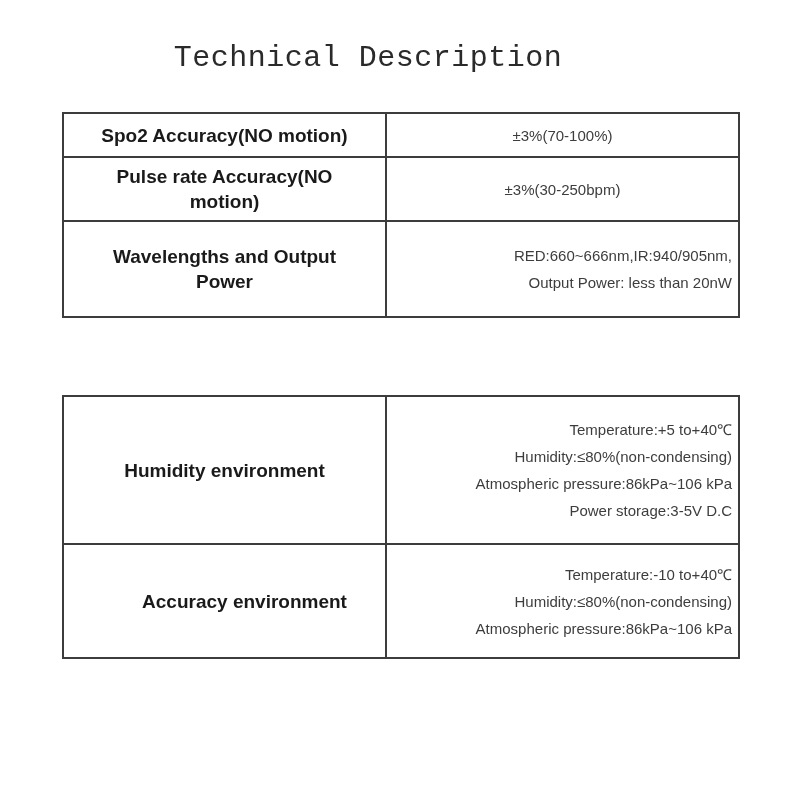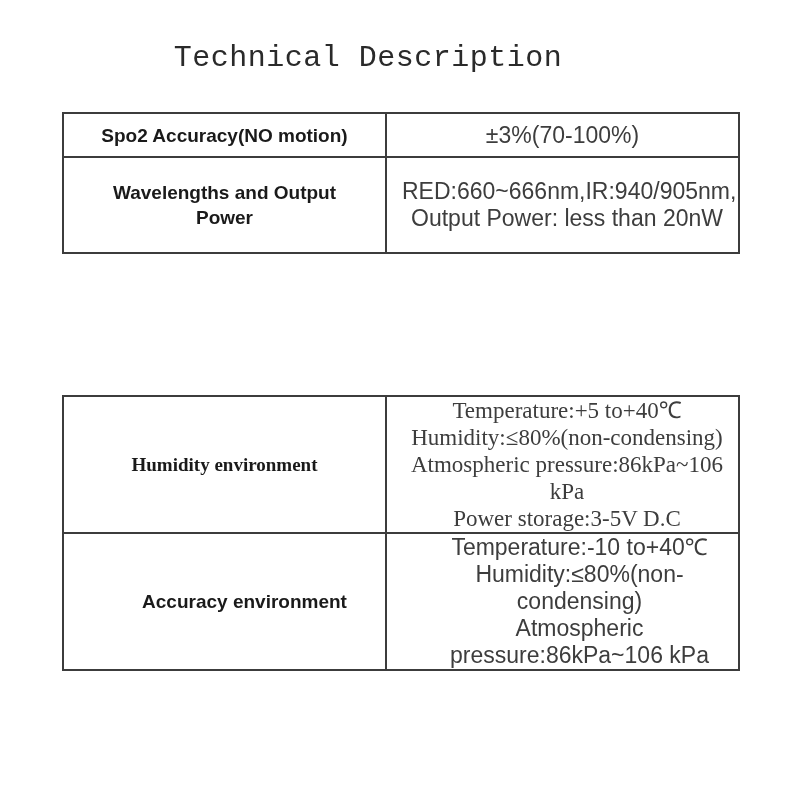--- a/index.html
+++ b/index.html
@@ -50,51 +50,60 @@
     margin-left: 28px;
   }
   td.label {
     font-size: 19px;
     font-weight: bold;
     color: #1a1a1a;
     text-align: center;
     line-height: 25px;
   }
   td.value {
-    font-size: 23px;
+    font-size: 15px;
     color: #3d3d3d;
     line-height: 27px;
   }
   td.value.center { text-align: center; }
-  td.value.left { text-align: center; padding-left: 15px; padding-right: 6px; }
+  td.value.left { text-align: right; padding-left: 15px; padding-right: 6px; }
   .t1 tr.r1 td { height: 44px; }
   .t1 tr.r2 td { height: 64px; }
   .t1 tr.r3 td { height: 96px; }
-  .t2 tr.r1 td { height: 113px; font-family: Liberation Serif, serif; }
-  .t2 tr.r2 td { height: 133px; padding-left: 40px; }
+  .t2 tr.r1 td { height: 148px; }
+  .t2 tr.r2 td { height: 114px; padding-left: 40px; }
 </style>
 </head>
 <body>
 
 <div class="page">
 
   <div class="doc-title title-1">Technical Description</div>
 
   <table class="spec t1">
     <colgroup>
       <col style="width:323px">
       <col style="width:353px">
     </colgroup>
     <tbody>
       <tr class="r1">
         <td class="label">
           <div>Spo2 Accuracy(NO motion)</div>
         </td>
         <td class="value center">
           <div>±3%(70-100%)</div>
+        </td>
+      </tr>
+      <tr class="r2">
+        <td class="label">
+          <div>Pulse rate Accuracy(NO</div>
+          <div>motion)</div>
+        </td>
+        <td class="value center">
+          <div>±3%(30-250bpm)</div>
         </td>
       </tr>
       <tr class="r3">
         <td class="label">
           <div>Wavelengths and Output</div>
           <div>Power</div>
         </td>
         <td class="value left">
           <div>RED:660~666nm,IR:940/905nm,</div>
           <div>Output Power: less than 20nW</div>

